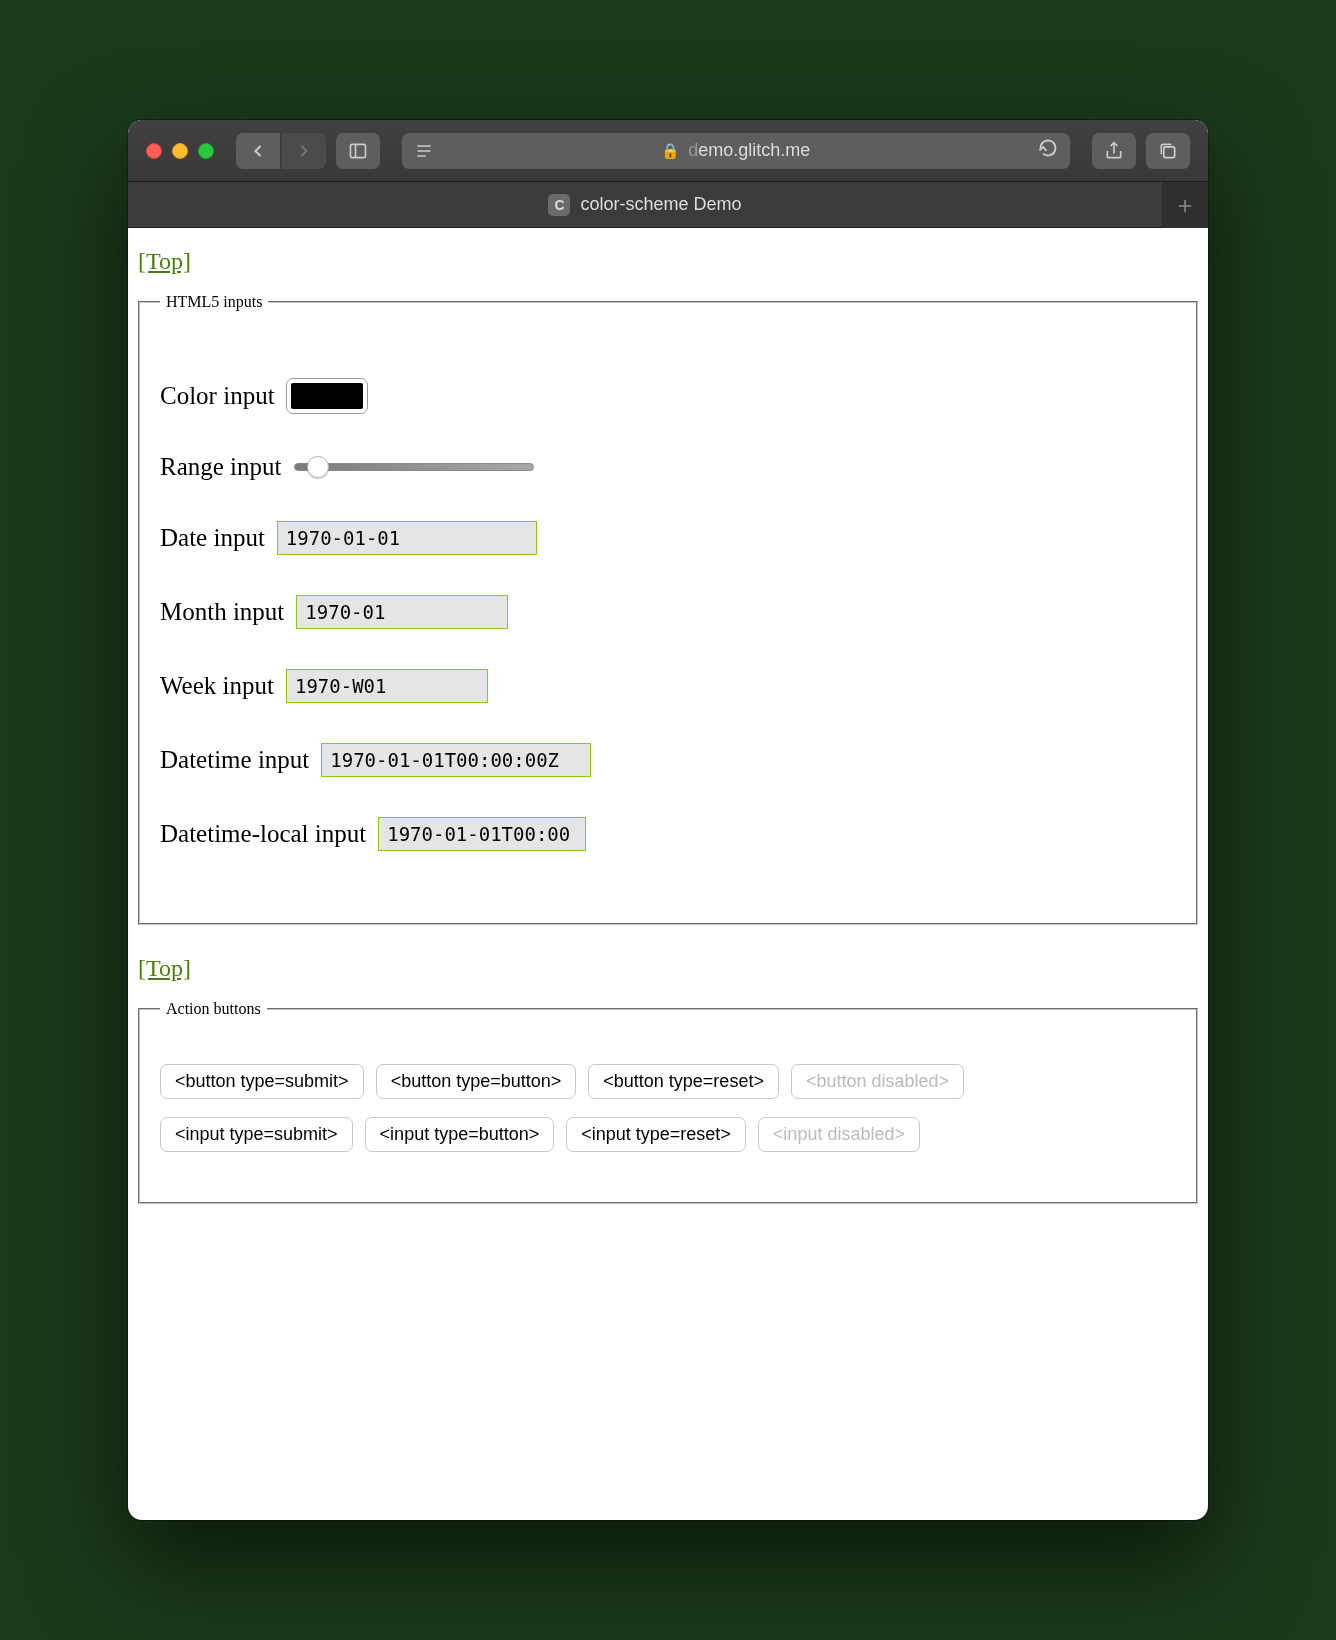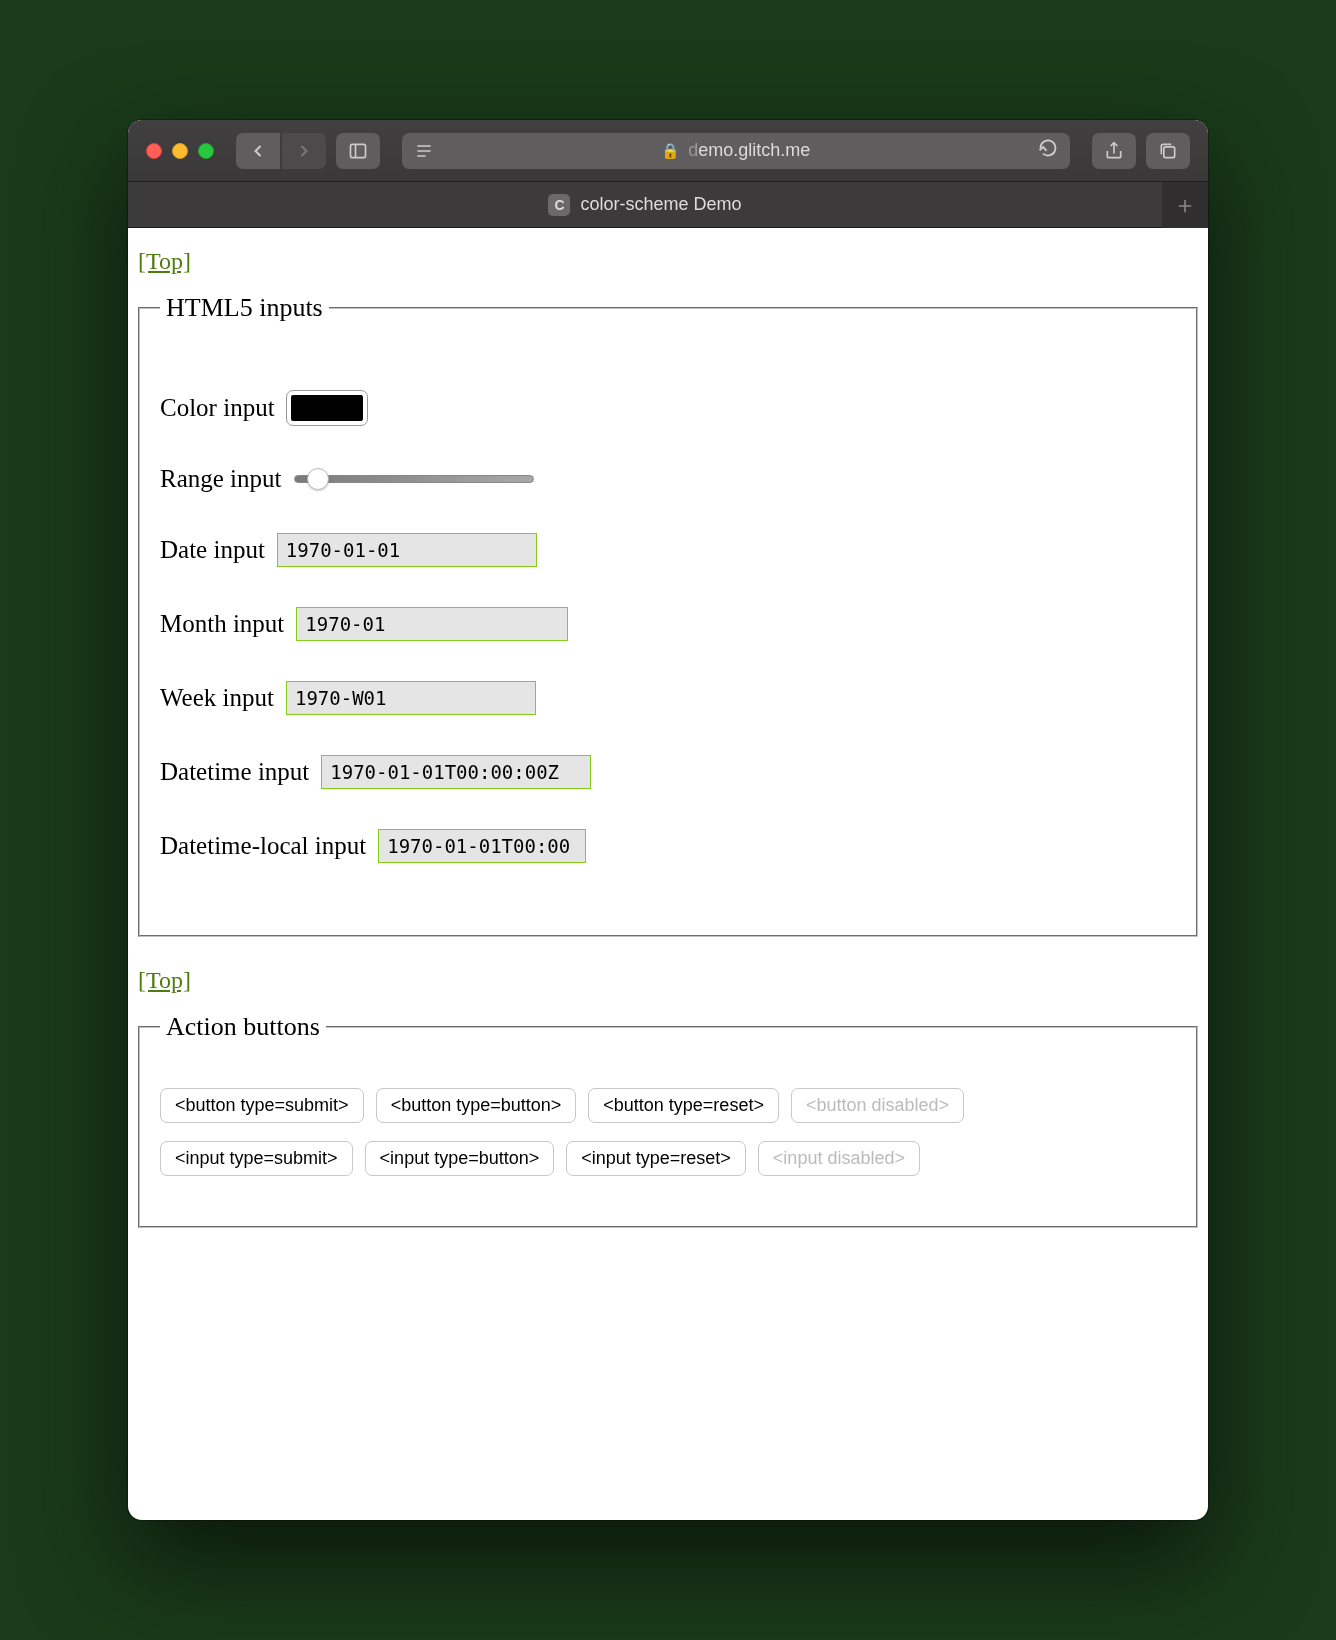--- a/index.html
+++ b/index.html
@@ -113,21 +113,21 @@
       text-decoration: underline;
       display: block;
       margin: 6px 0 18px 0;
     }
     fieldset {
       border: 2px groove #c2c2c2;
       padding: 28px 20px 32px 20px;
       margin-bottom: 30px;
     }
     legend {
-      font-size: 26px;
+      font-size: 16px;
       padding: 0 6px;
     }
     .frow {
       display: flex;
       align-items: center;
       gap: 12px;
       margin: 40px 0;
       font-size: 25px;
     }
     .frow label { white-space: nowrap; }
@@ -296,26 +296,26 @@
         </div>
       </div>
 
       <div class="frow">
         <label>Date input</label>
         <input class="text-input" style="width: 260px;" value="1970-01-01">
       </div>
 
       <div class="frow">
         <label>Month input</label>
-        <input class="text-input" style="width: 272px;" value="1970-01">
+        <input class="text-input" style="width: 212px;" value="1970-01">
       </div>
 
       <div class="frow">
         <label>Week input</label>
-        <input class="text-input" style="width: 250px;" value="1970-W01">
+        <input class="text-input" style="width: 202px;" value="1970-W01">
       </div>
 
       <div class="frow">
         <label>Datetime input</label>
         <input class="text-input" style="width: 270px;" value="1970-01-01T00:00:00Z">
       </div>
 
       <div class="frow">
         <label>Datetime-local input</label>
         <input class="text-input" style="width: 208px;" value="1970-01-01T00:00">

